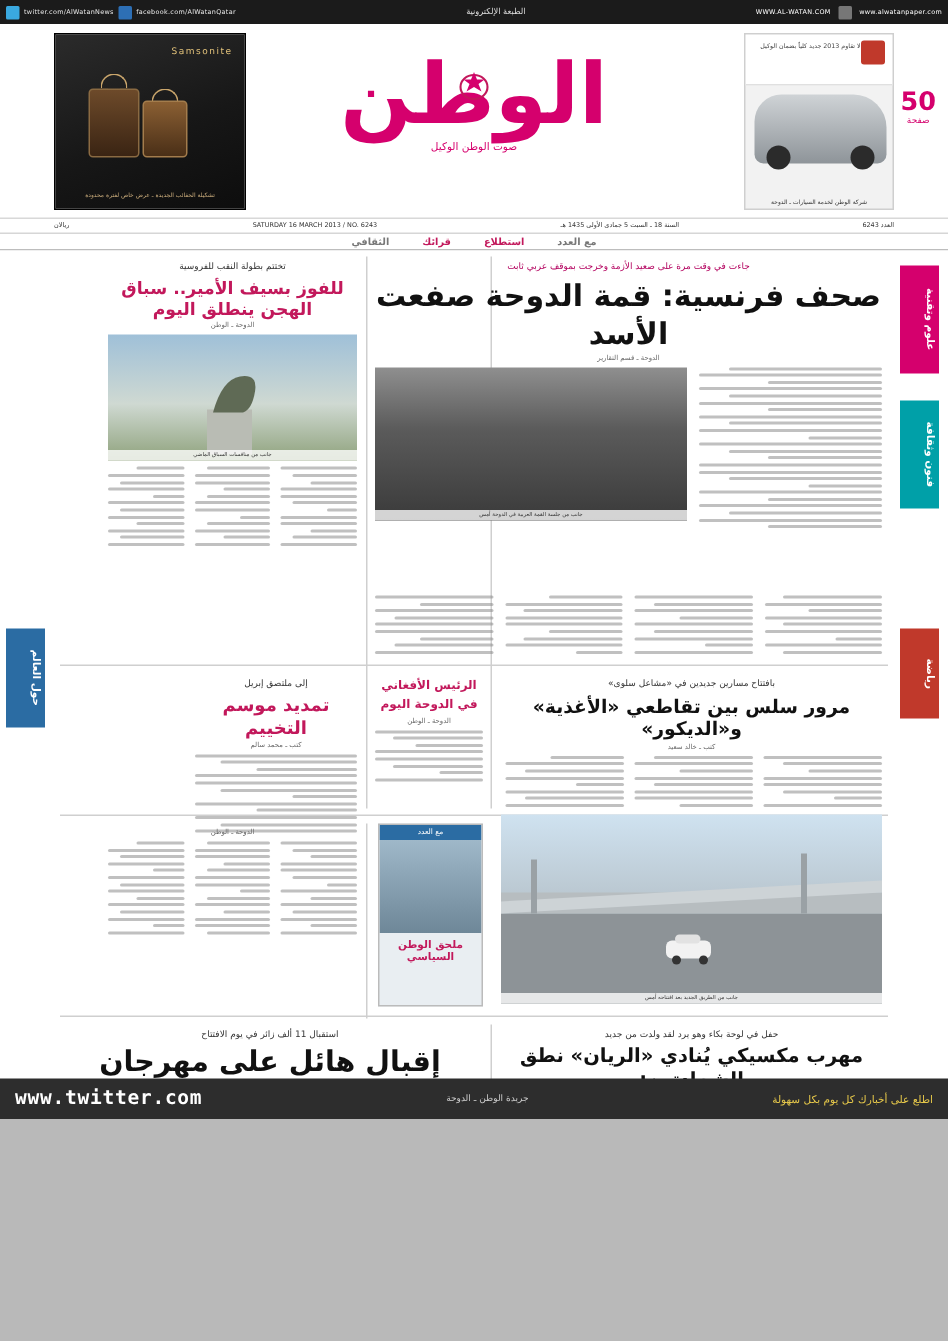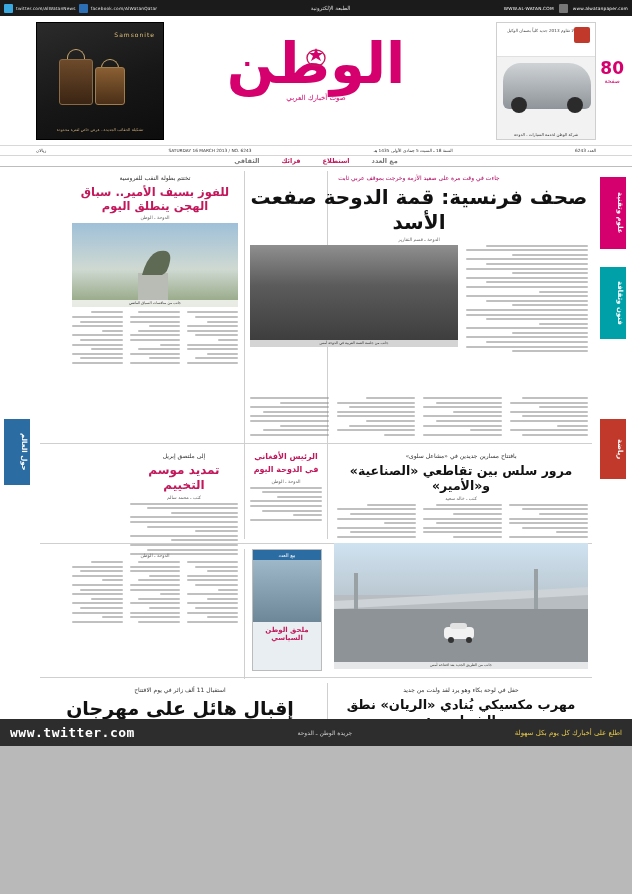--- a/index.html
+++ b/index.html
@@ -247,25 +247,25 @@
       <div class="bagB"></div>
       <div class="cap">تشكيلة الحقائب الجديدة ـ عرض خاص لفترة محدودة</div>
     </div>
 
     <div class="logo-wrap">
       <svg class="logo-emblem" viewBox="0 0 24 22">
         <ellipse cx="12" cy="12" rx="9" ry="8" fill="none" stroke="#c2185b" stroke-width="1.4"></ellipse>
         <path d="M12 2 L14 7 L19 7 L15 10 L17 15 L12 12 L7 15 L9 10 L5 7 L10 7 Z" fill="#d5006d"></path>
       </svg>
       <div class="logo-arabic">الوطن</div>
-      <div class="logo-sub">صوت أخبارك العربي</div>
+      <div class="logo-sub">صوت الوطن الوكيل</div>
     </div>
 
     <div class="pagecount">
-      <div class="num">80</div>
+      <div class="num">50</div>
       <div class="lbl">صفحة</div>
     </div>
 
     <div class="ad-right">
       <div class="hdr">أسعار لا تقاوم 2013 جديد كلياً بضمان الوكيل</div>
       <div class="badge"></div>
       <div class="car"></div>
       <div class="ftr">شركة الوطن لخدمة السيارات ـ الدوحة</div>
     </div>
   </div>
@@ -480,21 +480,21 @@
         <div class="line"></div>
           <div class="line"></div>
           <div class="line m"></div>
         <div class="line xs"></div>
           <div class="line"></div>
       </div>
     </div>
 
     <div class="col" style="left:334px; top:284px; width:254px;">
       <div class="kicker dark">بافتتاح مسارين جديدين في «مشاعل سلوى»</div>
-      <div class="headline" style="font-size:12.5px;">مرور سلس بين تقاطعي «الصناعية» و«الأمير»</div>
+      <div class="headline" style="font-size:12.5px;">مرور سلس بين تقاطعي «الأغذية» و«الديكور»</div>
       <div class="byline">كتب ـ خالد سعيد</div>
       <div class="txt" style="display:flex; gap:7px;">
         <div class="textcol" style="width:79px;">
           <div class="line"></div>
             <div class="line m"></div>
             <div class="line s"></div>
           <div class="line"></div>
             <div class="line"></div>
             <div class="line m"></div>
           <div class="line xs"></div>

